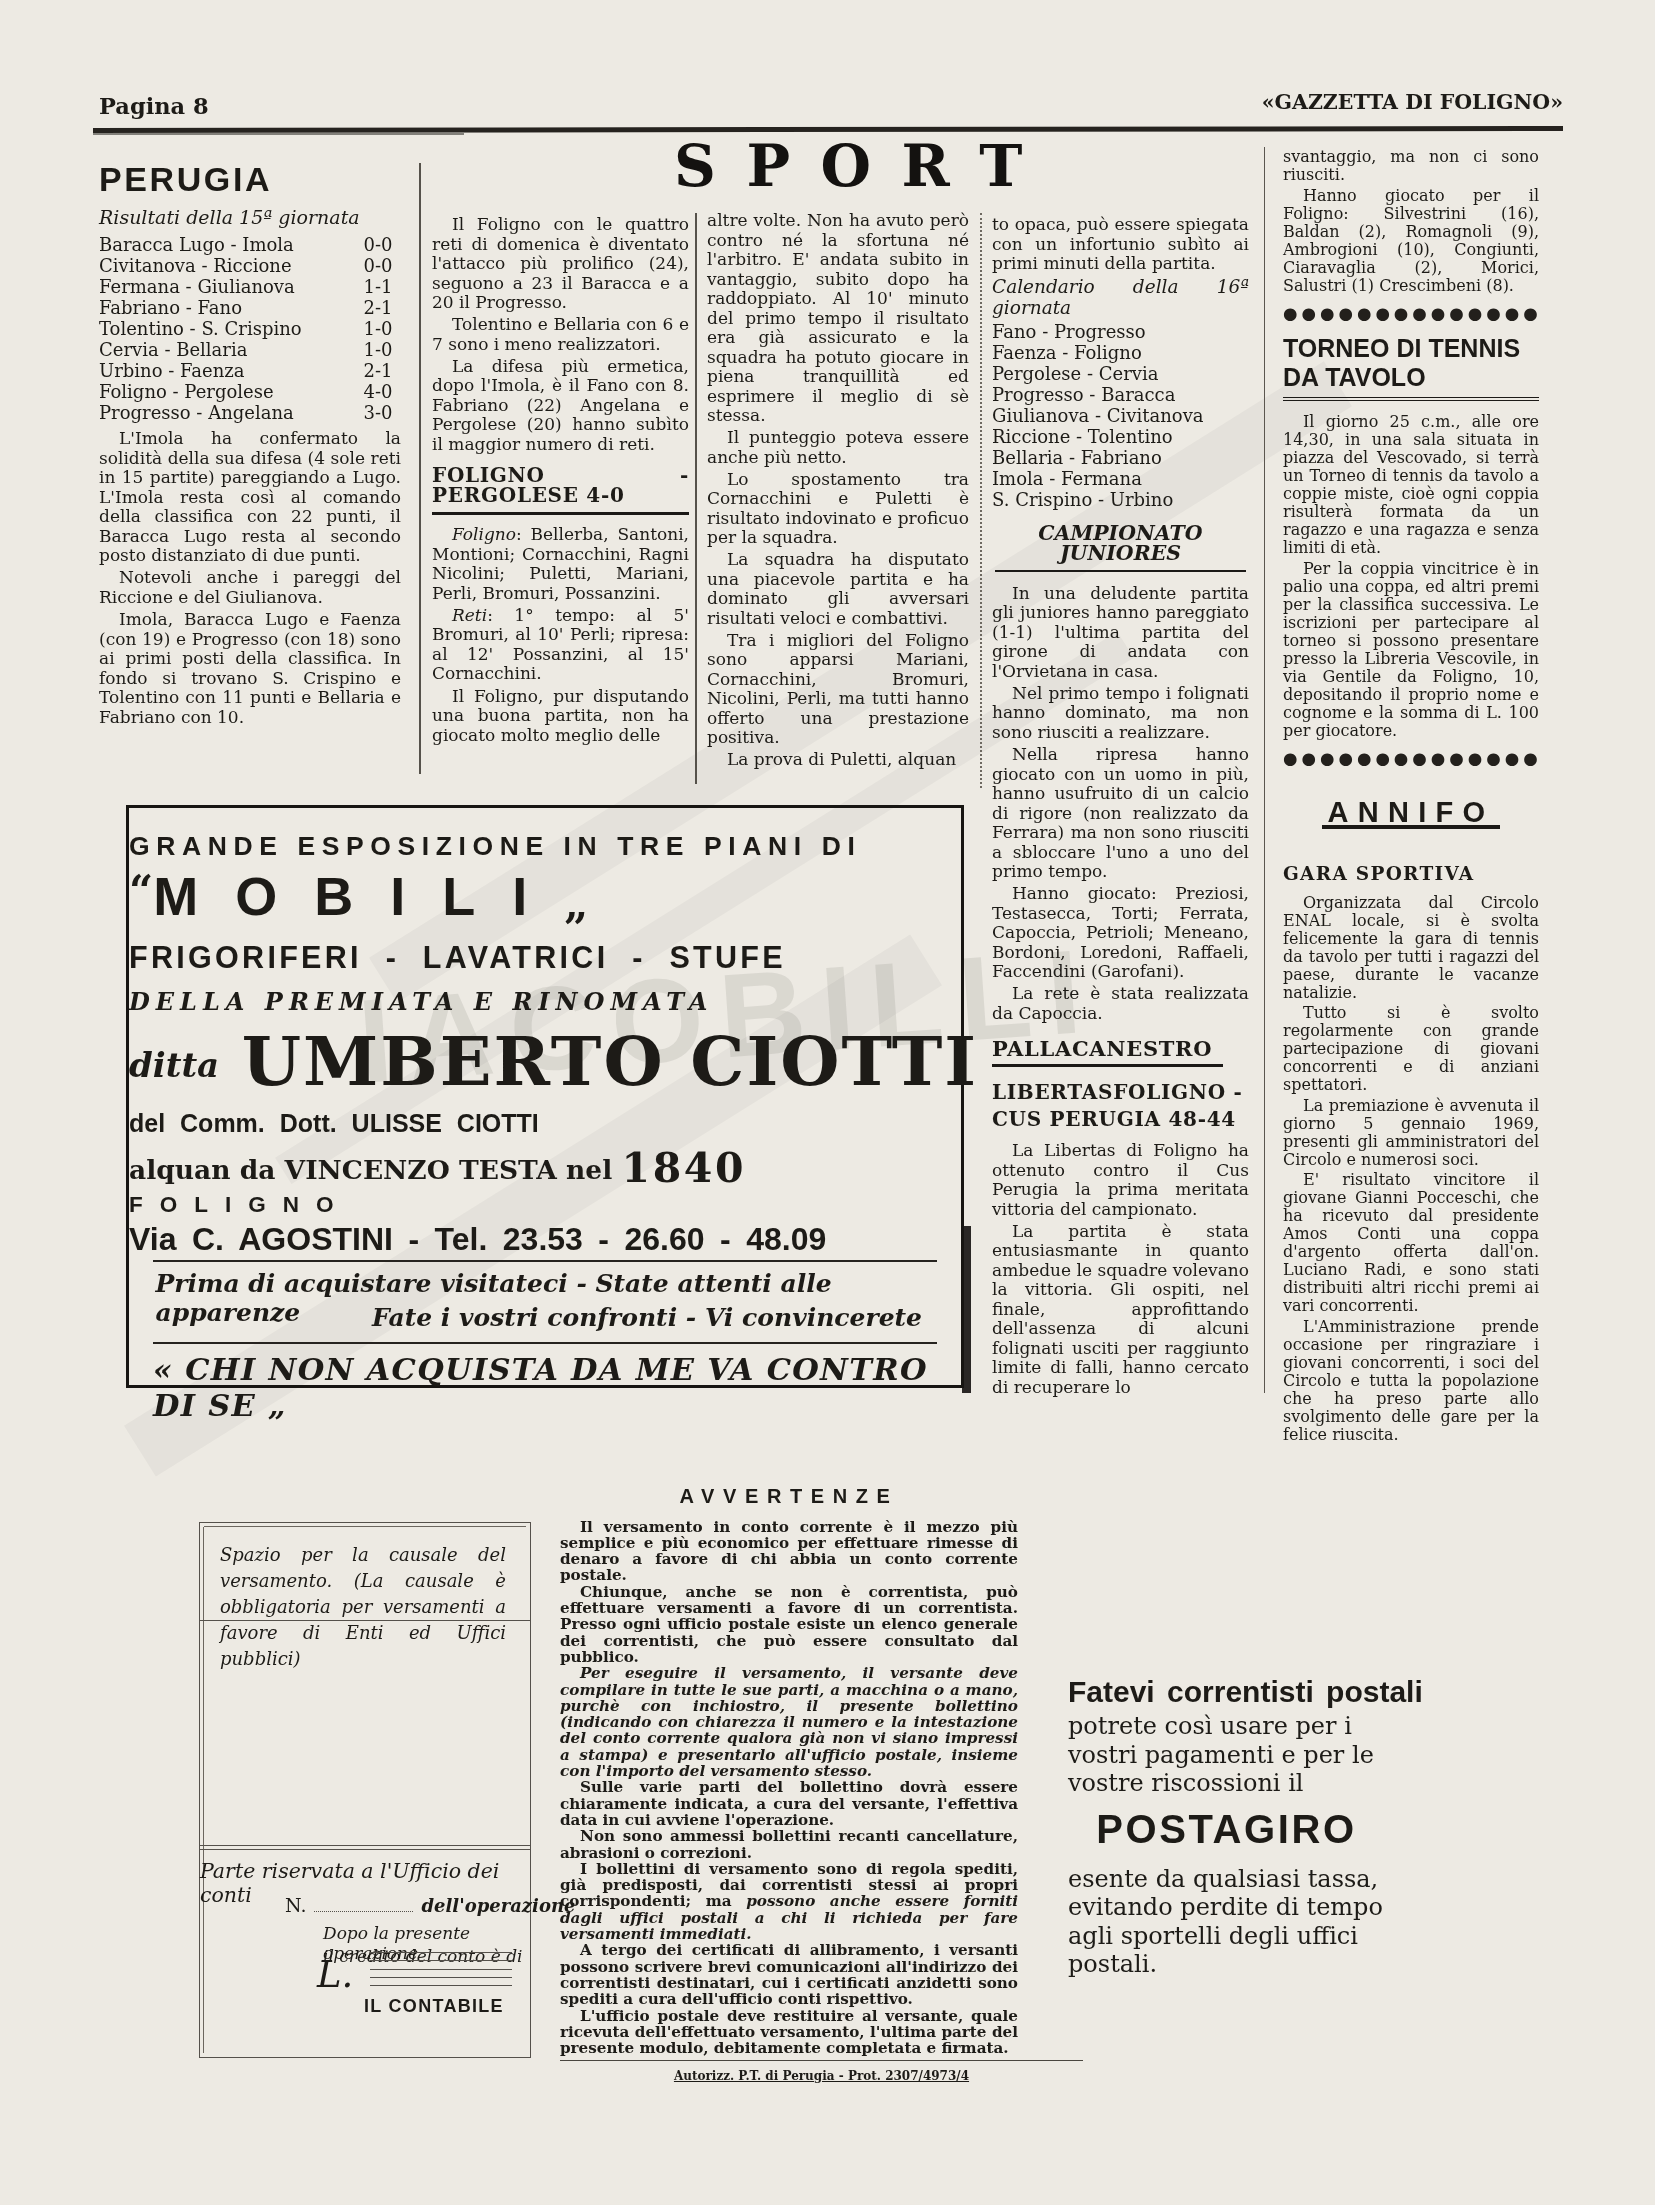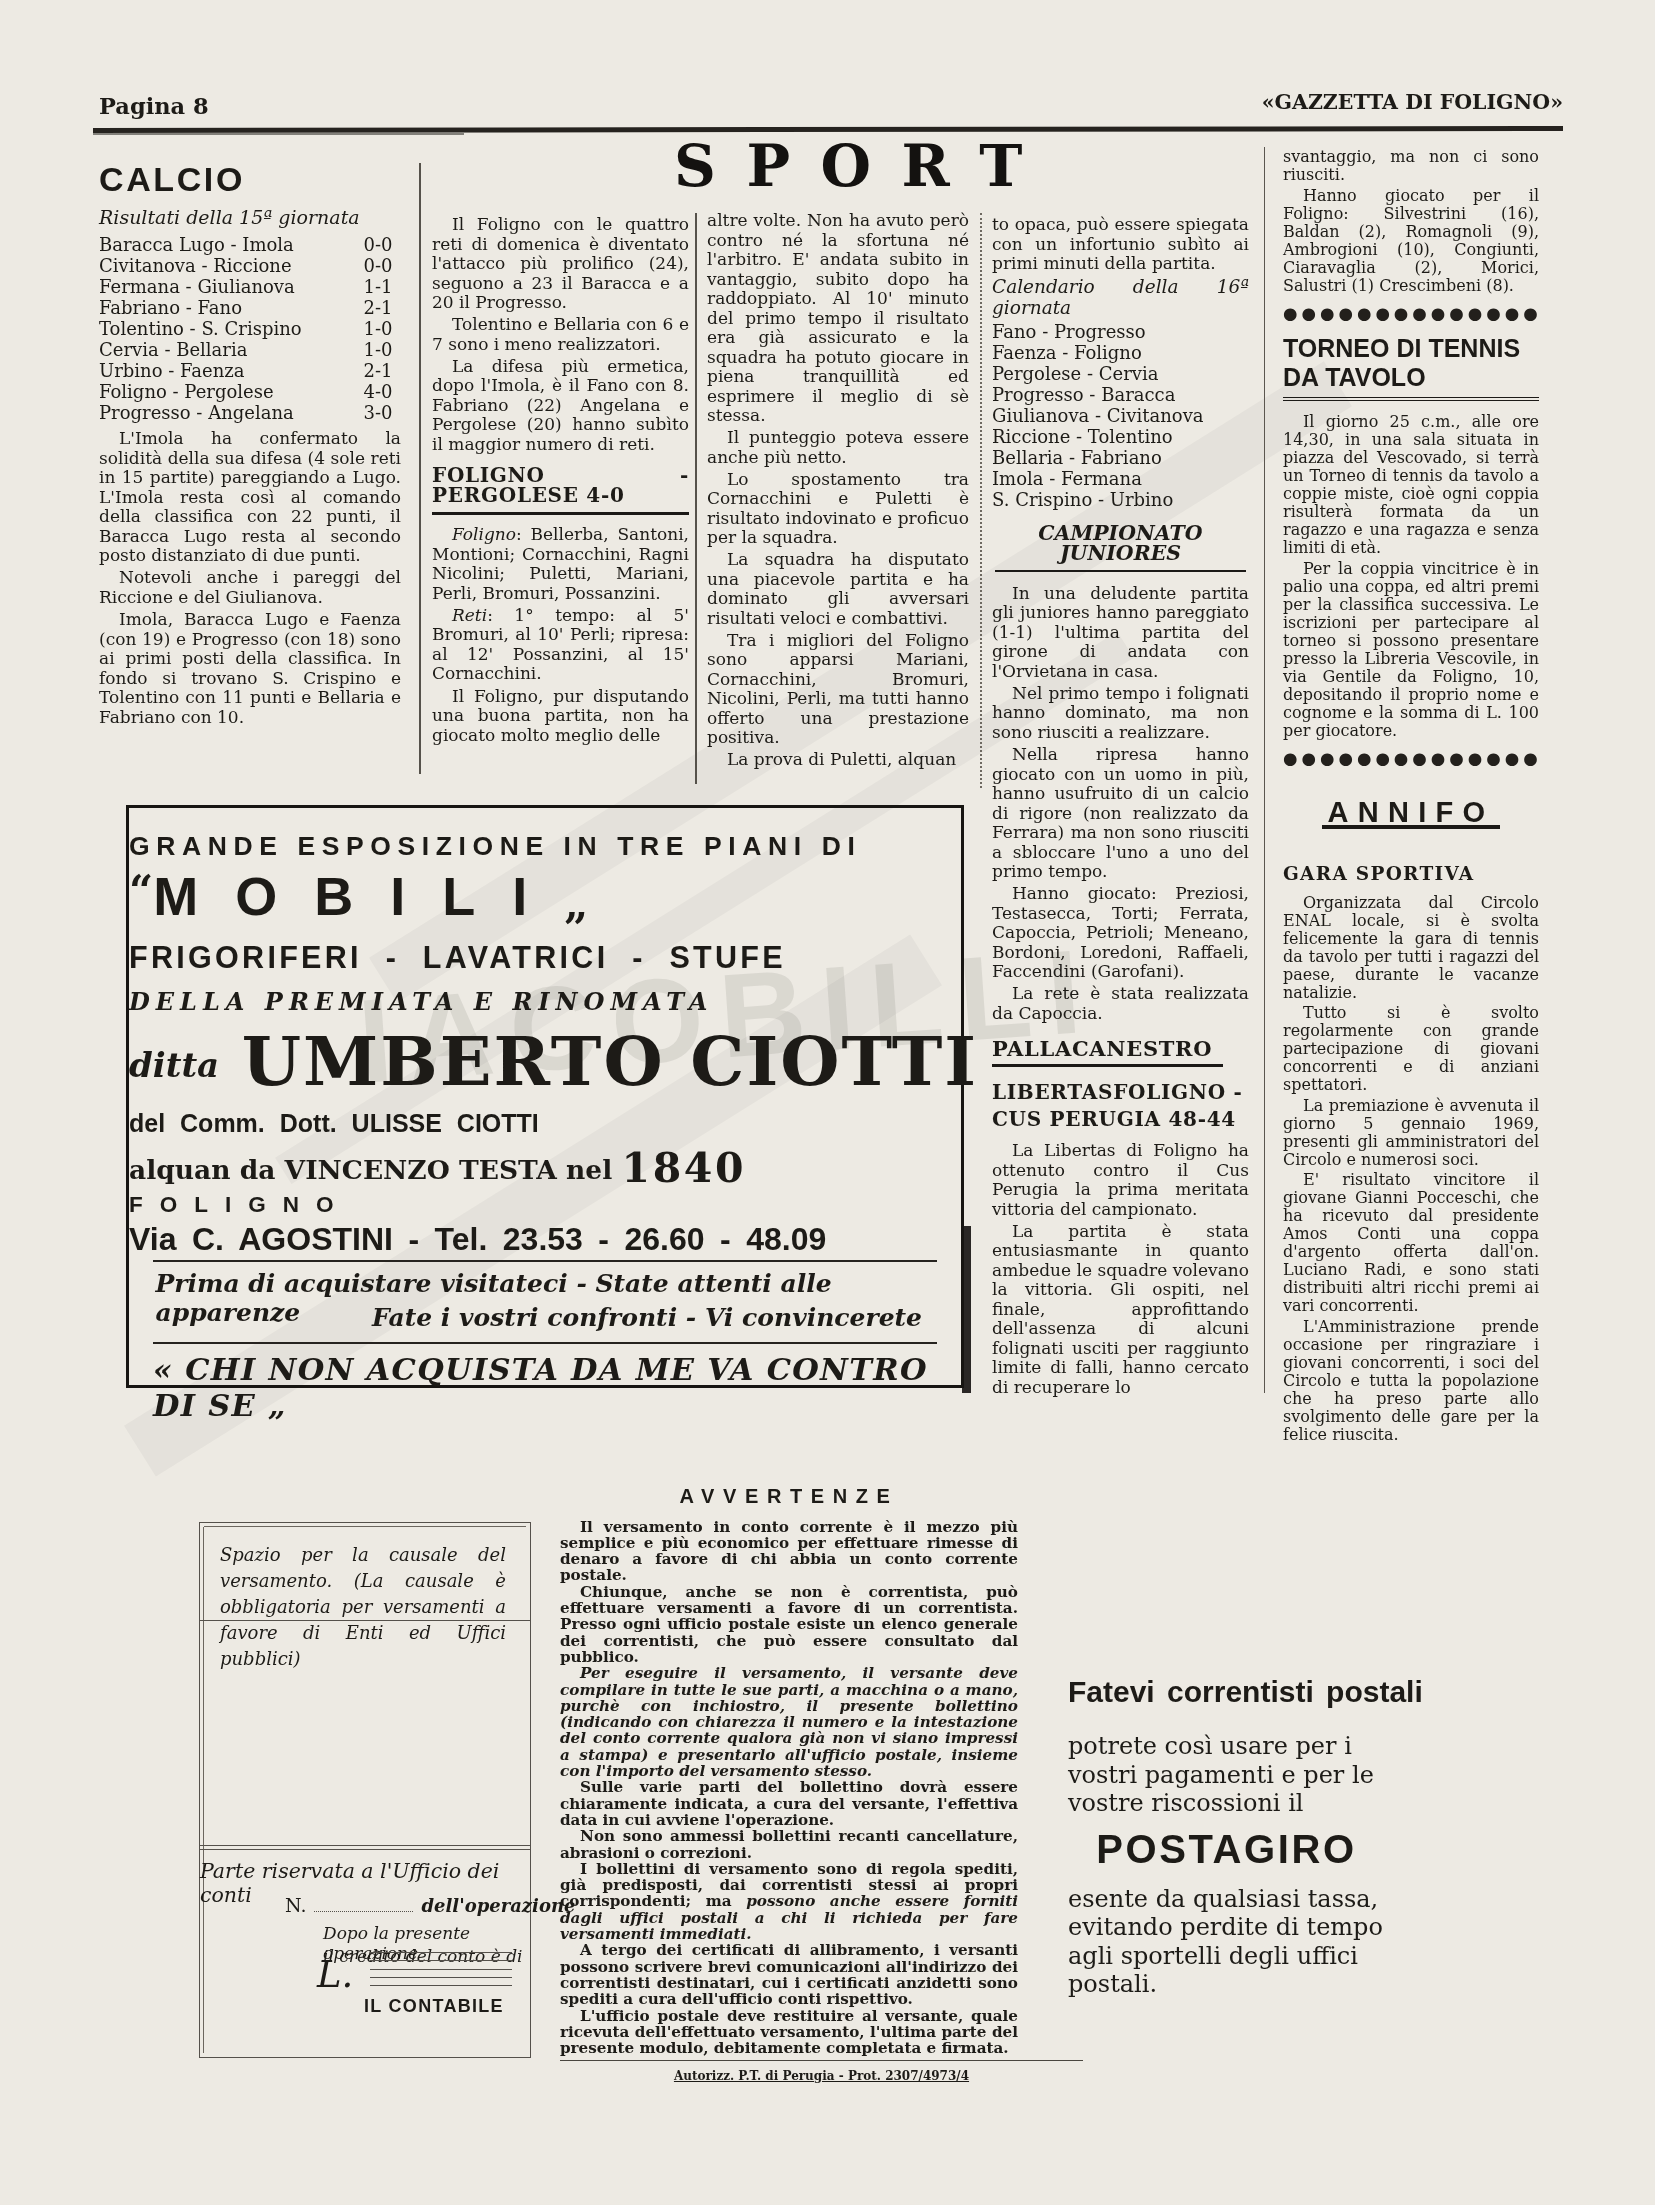--- a/index.html
+++ b/index.html
@@ -116,21 +116,21 @@
 
   
   .avvertenze{left:560px;top:1485px;width:458px;z-index:3;text-align:justify;}
   .avv-title{text-align:center;font-family:"Liberation Sans",sans-serif;font-weight:bold;
              font-size:20px;letter-spacing:8.6px;margin:0 0 10.6px;}
   .avvertenze p{margin:0;font-size:15.2px;line-height:16.3px;font-weight:bold;text-indent:20px;}
 
   
   .postagiro{left:1068px;top:1675px;width:317px;z-index:3;}
   .fatevi{font-family:"Liberation Sans",sans-serif;font-weight:bold;font-size:30px;line-height:33px;
-          word-spacing:4px;margin:0 0 24px;white-space:nowrap;}
+          word-spacing:4px;margin:0 0 4px;white-space:nowrap;}
   .pg-body{font-size:24px;line-height:28.5px;margin:0 0 9.3px;text-align:left;}
   .pg-brand{font-family:"Liberation Sans",sans-serif;font-weight:bold;font-size:40px;letter-spacing:2.6px;
             text-align:center;margin:5.3px 0 13.2px;}
   .pg-tail{font-size:24px;line-height:28.5px;text-align:left;}
 
   
   .footer-rule{left:560px;top:2060px;width:523px;height:1.3px;background:#4a463f;z-index:3;}
   .footer-text{left:560px;top:2069px;width:523px;text-align:center;font-weight:bold;font-size:12px;z-index:3;text-decoration:underline;}
 </style>
 </head>
@@ -149,21 +149,21 @@
   <div class="abs header-rule"></div>
   <div class="abs header-rule2"></div>
   <div class="abs sport-title">SPORT</div>
 
   <div class="vrule v1"></div>
   <div class="vrule v2"></div>
   <div class="vrule v3"></div>
   <div class="vrule v4"></div>
 
   <section class="col col1">
-    <h1 class="calcio-title">CALCIO</h1>
+    <h1 class="calcio-title">PERUGIA</h1>
     <div class="results-heading">Risultati della 15ª giornata</div>
     <div class="results">
       <div class="rrow">
           <span class="m">Baracca Lugo - Imola</span>
           <span class="s">0-0</span>
         </div>
       <div class="rrow">
           <span class="m">Civitanova - Riccione</span>
           <span class="s">0-0</span>
         </div>

